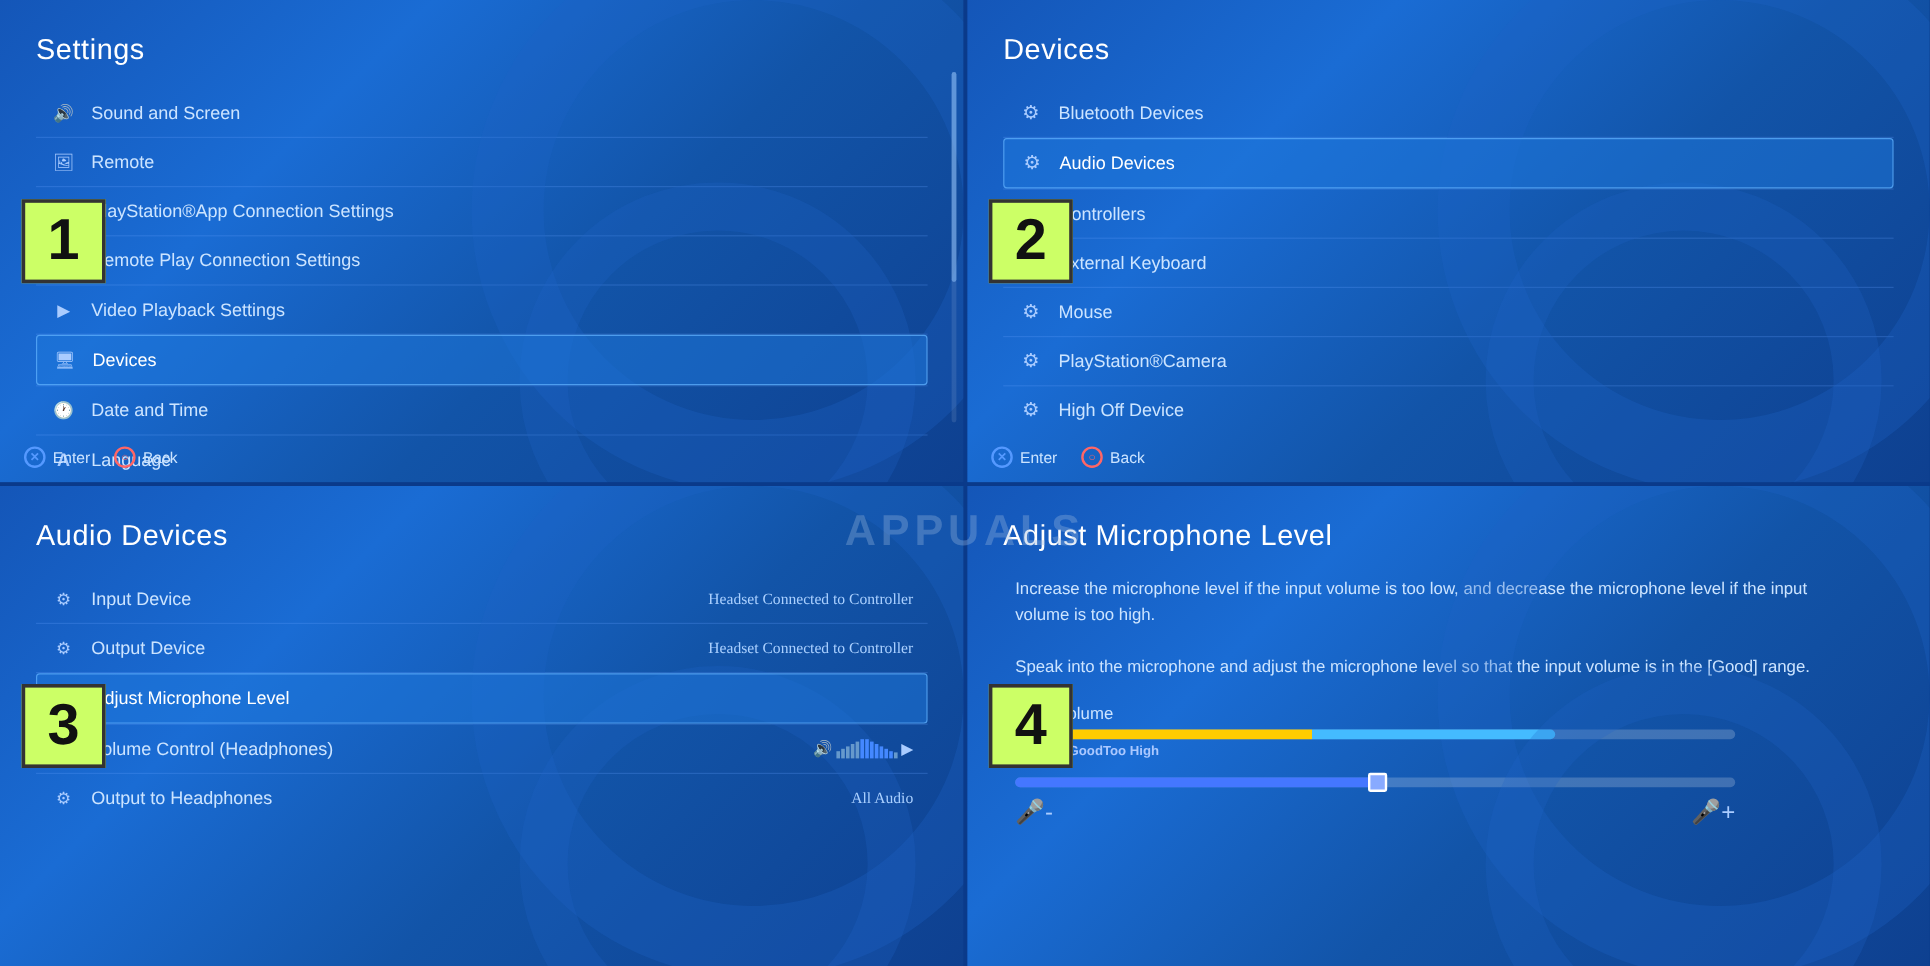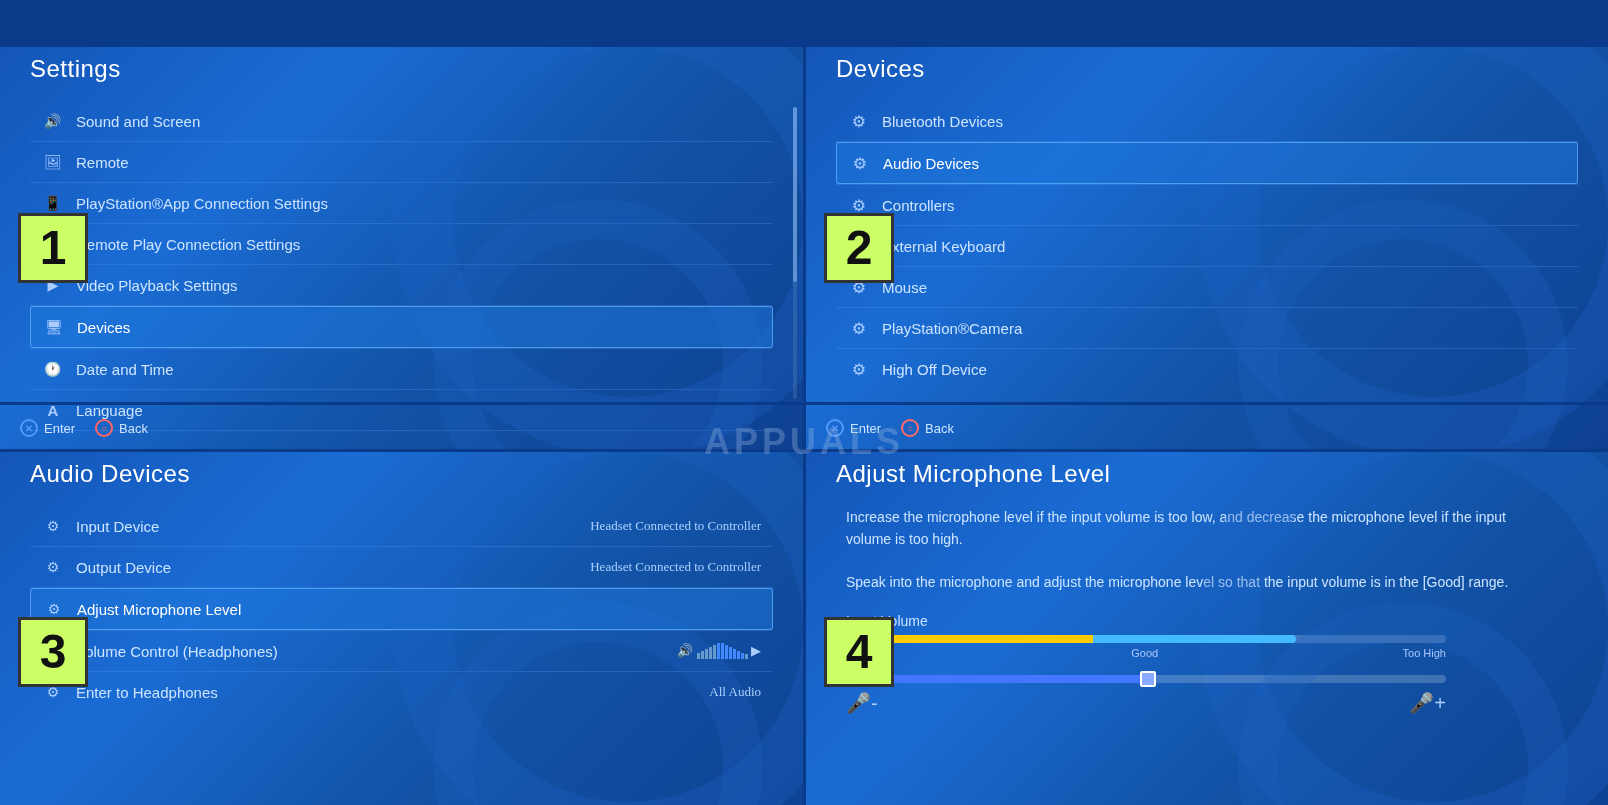--- a/index.html
+++ b/index.html
@@ -13,22 +13,21 @@
       grid-template-columns: 1fr 1fr;
       grid-template-rows: 1fr 1fr;
       gap: 3px;
       background-color: #0a3a8a;
     }
 
     .panel {
       position: relative;
       background: linear-gradient(135deg, #1456b8 0%, #1a6cd4 30%, #1254a8 60%, #0e4090 100%);
       overflow: hidden;
-      padding: 8px 30px;
-      margin-top: 47px;
+      padding: 28px 30px;
     }
 
     
     .panel::before {
       content: '';
       position: absolute;
       right: -60px;
       top: -60px;
       width: 350px;
       height: 350px;
@@ -214,24 +213,24 @@
       background: #88aaff;
       border: 2px solid #ffffff;
       border-radius: 2px;
       top: 50%;
       transform: translateY(-50%);
       left: 49%;
     }
 
     .slider-labels {
       display: flex;
-      justify-content: space-between;
       width: 600px;
       color: #aac8ff;
       font-size: 11px;
+      font-weight: bold;
     }
 
     .mic-footer {
       display: flex;
       align-items: center;
       justify-content: space-between;
       width: 600px;
       margin-top: 8px;
     }
 
@@ -487,21 +486,21 @@
             <span style="width:3px;height:6px;background:#4488ff;display:inline-block;"></span>
             <span style="width:3px;height:5px;background:#6699cc;display:inline-block;"></span>
           </span>
           <span style="font-size:13px;color:#aaccff;">▶</span>
         </span>
       </li>
       <div class="divider-line"></div>
 
       <li class="menu-item">
         <span class="item-icon" style="font-size:14px;">⚙</span>
-        <span>Enter to Headphones</span>
+        <span>Output to Headphones</span>
         <span class="item-value">All Audio</span>
       </li>
     </ul>
 
     <div class="number-badge">3</div>
   </div>
 
   <div class="panel p4">
     <div class="panel-title">Adjust Microphone Level</div>
 

